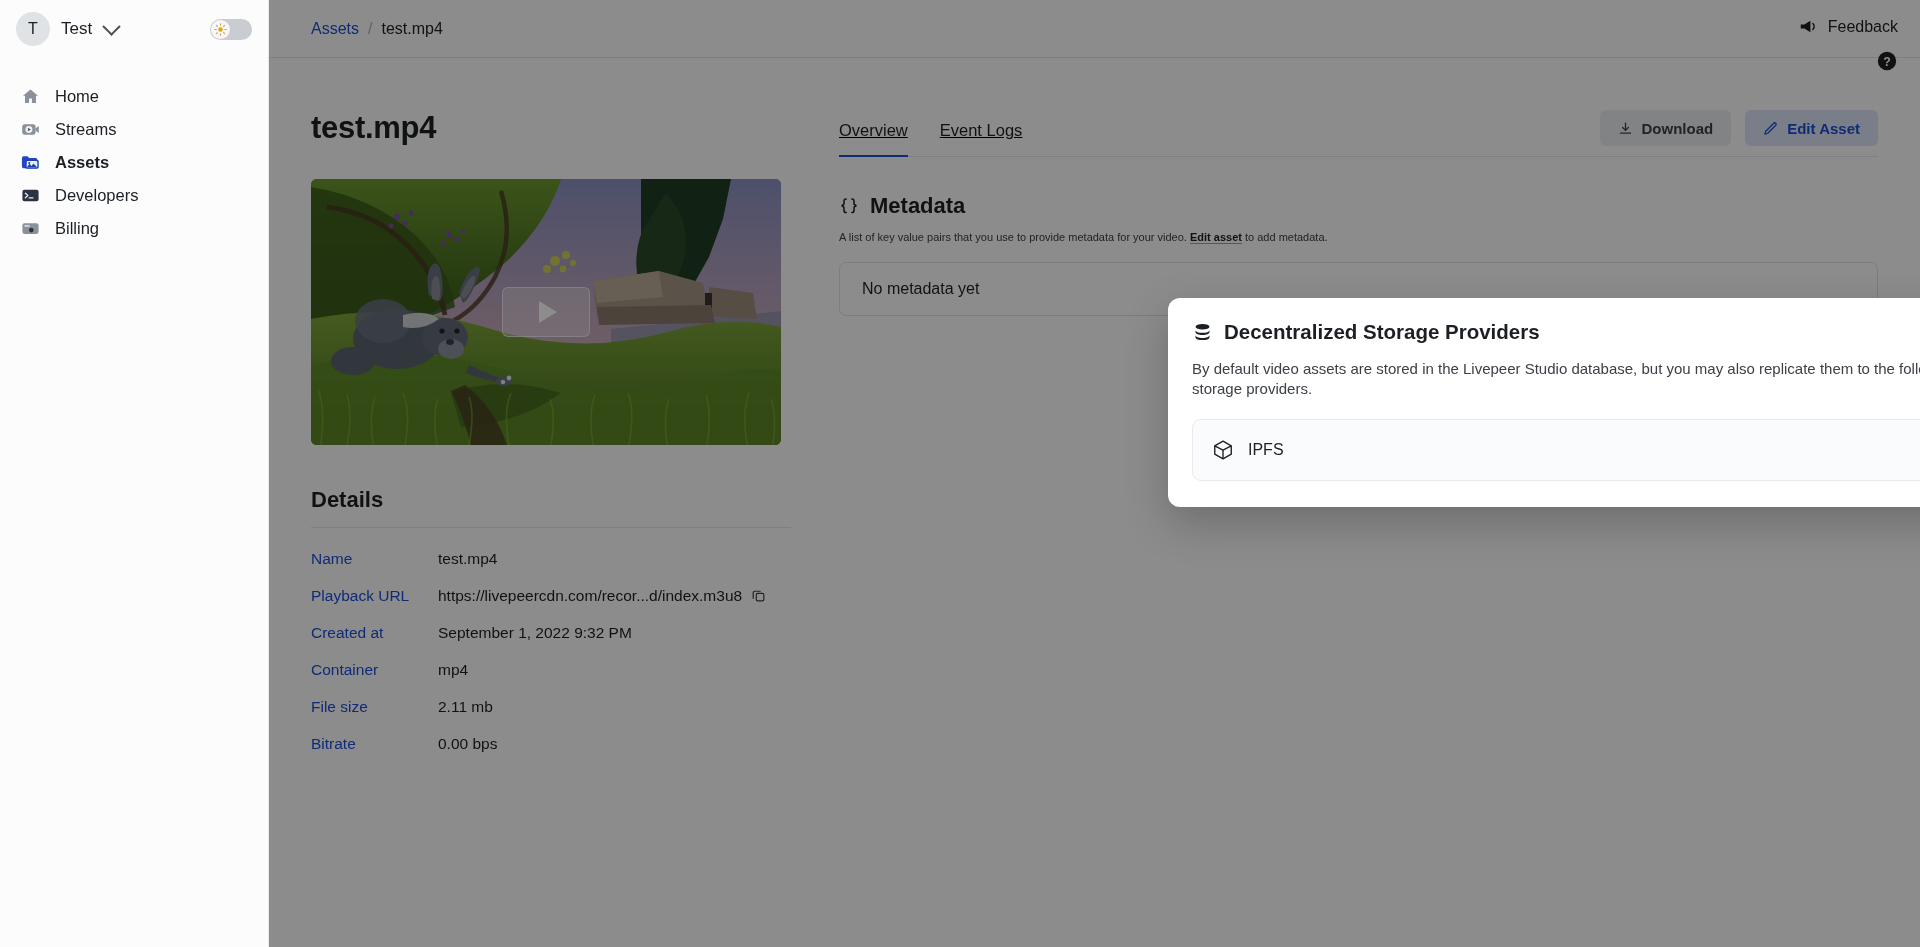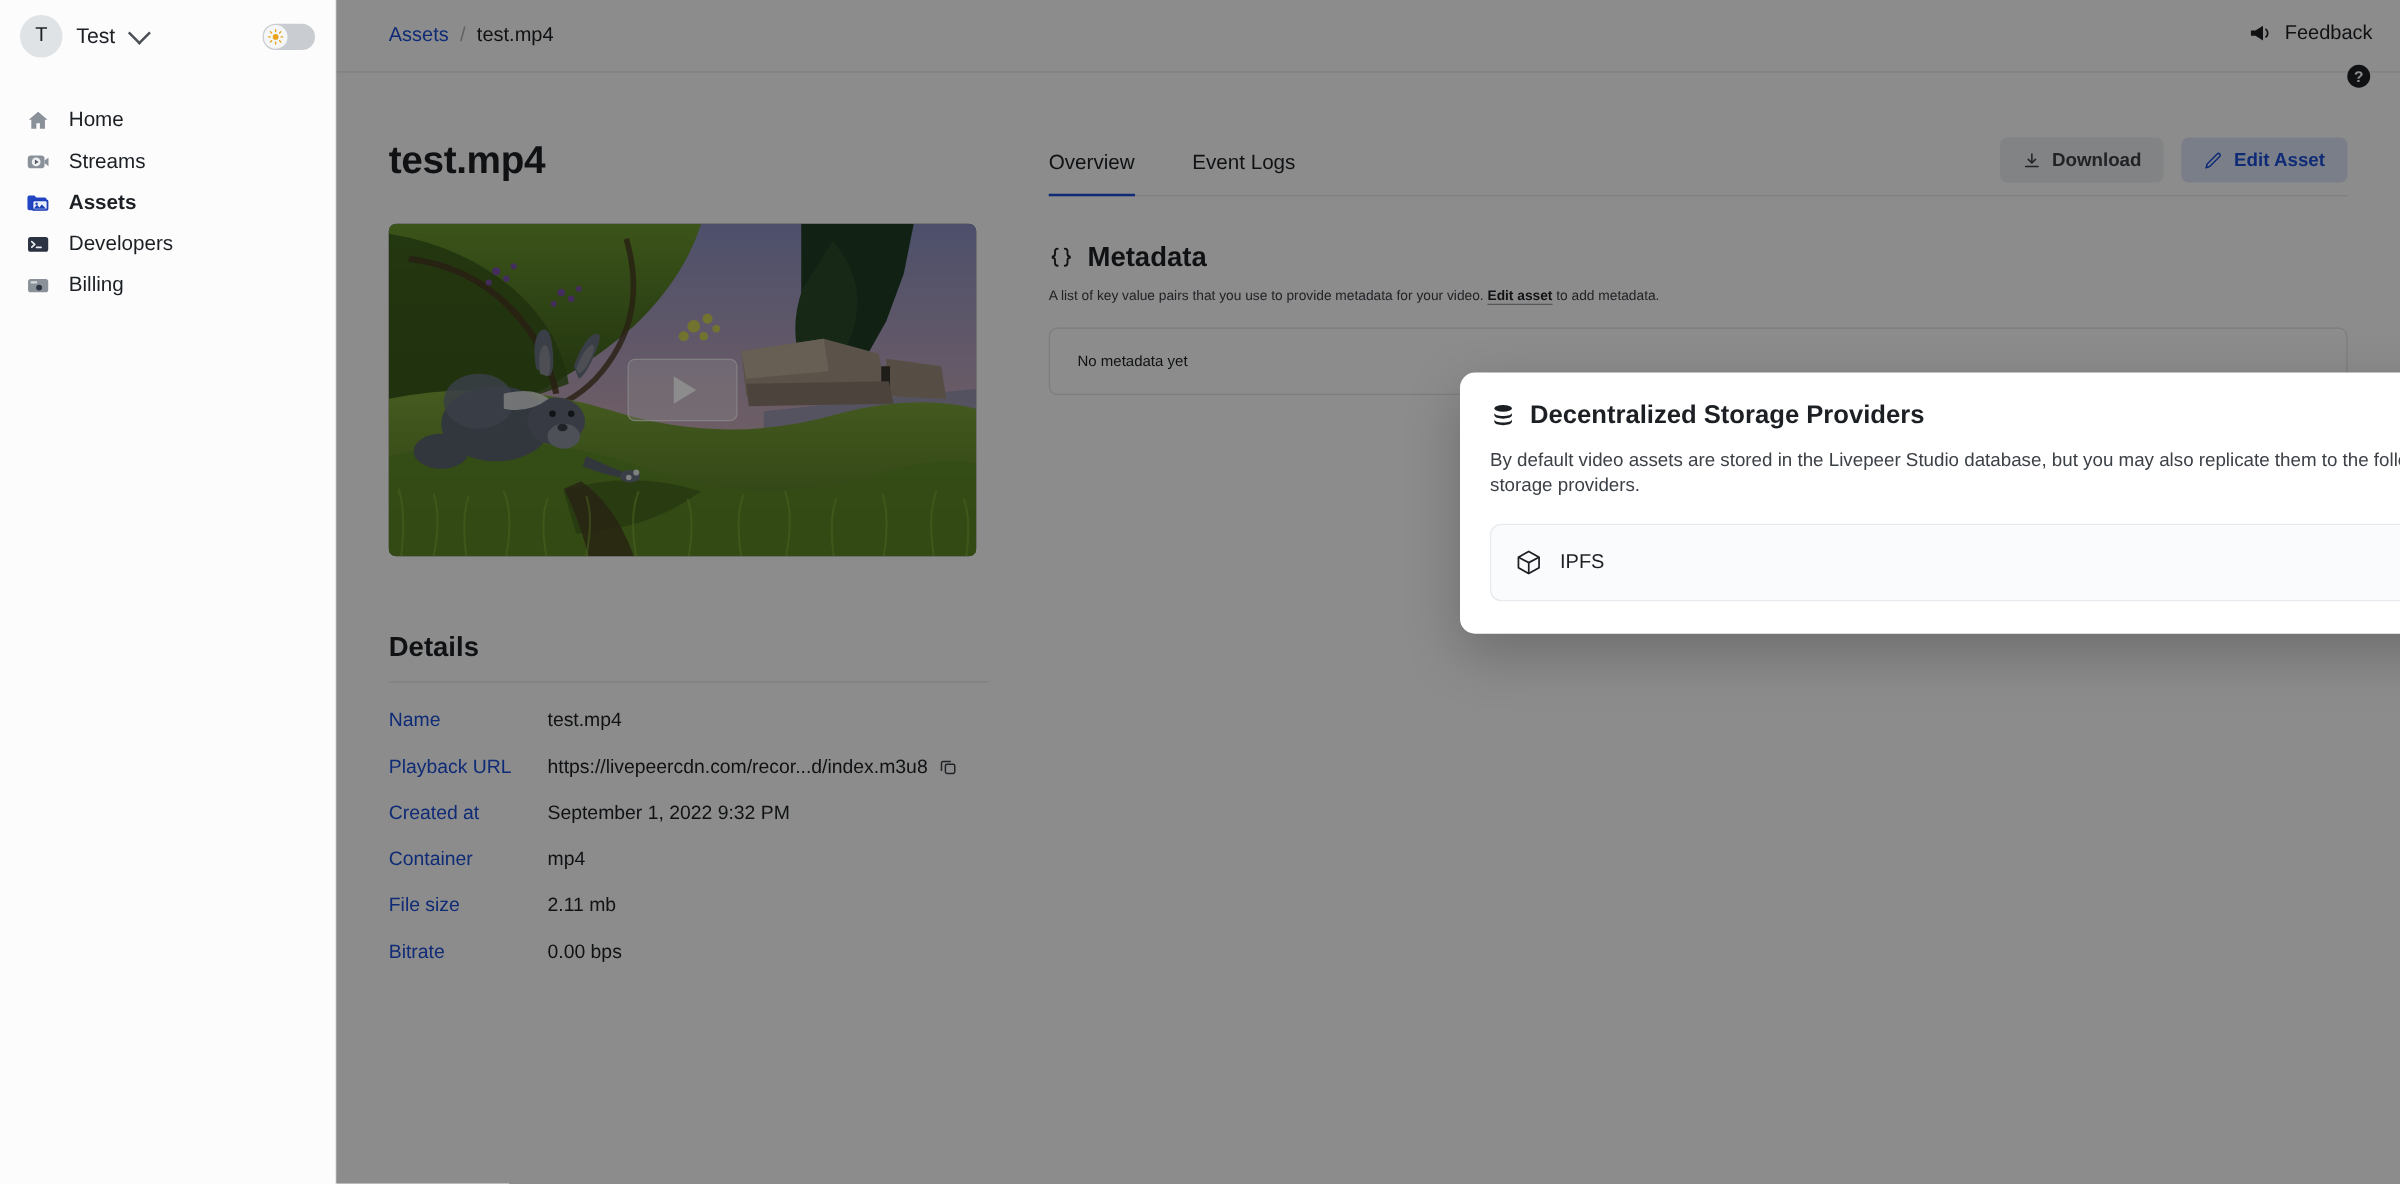--- a/index.html
+++ b/index.html
@@ -132,21 +132,21 @@
   }
   .play-tri {
     width: 0; height: 0;
     border-left: 18px solid #ffffff;
     border-top: 11px solid transparent;
     border-bottom: 11px solid transparent;
     margin-left: 4px;
   }
 
   .details-title {
-    margin-top: 60px;
+    margin-top: 42px;
     font-size: 22px; font-weight: bold; color: #1c2024;
   }
   .details-rule {
     margin-top: 14px;
     border-top: 1px solid #e6e8eb;
     width: 480px;
   }
   .detail-row {
     display: flex;
     align-items: center;
@@ -158,21 +158,21 @@
   .detail-value { color: #1c2024; display: flex; align-items: center; gap: 9px; }
   .copy-ic { cursor: pointer; display: inline-flex; }
 
   
   .tabs-row {
     display: flex; align-items: flex-end;
     border-bottom: 1px solid #e6e8eb;
     position: relative;
     padding-bottom: 0;
   }
-  .tabs { display: flex; gap: 46px; }
+  .tabs { display: flex; gap: 32px; text-decoration: underline; }
   .tab {
     font-size: 16.5px; color: #1c2024;
     padding-bottom: 16px;
     cursor: pointer;
     position: relative;
   }
   .tab.active::after {
     content: "";
     position: absolute;
     left: 0; right: 0; bottom: -1px;
@@ -203,21 +203,21 @@
     font-size: 11px; color: #3c4147;
   }
   .section-desc .inline-link { color: #1c2024; font-weight: bold; border-bottom: 1px solid #9aa0a6; cursor: pointer; }
   .empty-box {
     margin-top: 19px;
     border: 1px solid #e2e4e7;
     border-radius: 7px;
     height: 54px;
     display: flex; align-items: center;
     padding: 0 22px;
-    font-size: 12px;
+    font-size: 16px;
     color: #1c2024;
   }
 
   
   .overlay {
     position: absolute;
     inset: 0;
     background: rgba(0,0,0,0.45);
     z-index: 50;
   }

